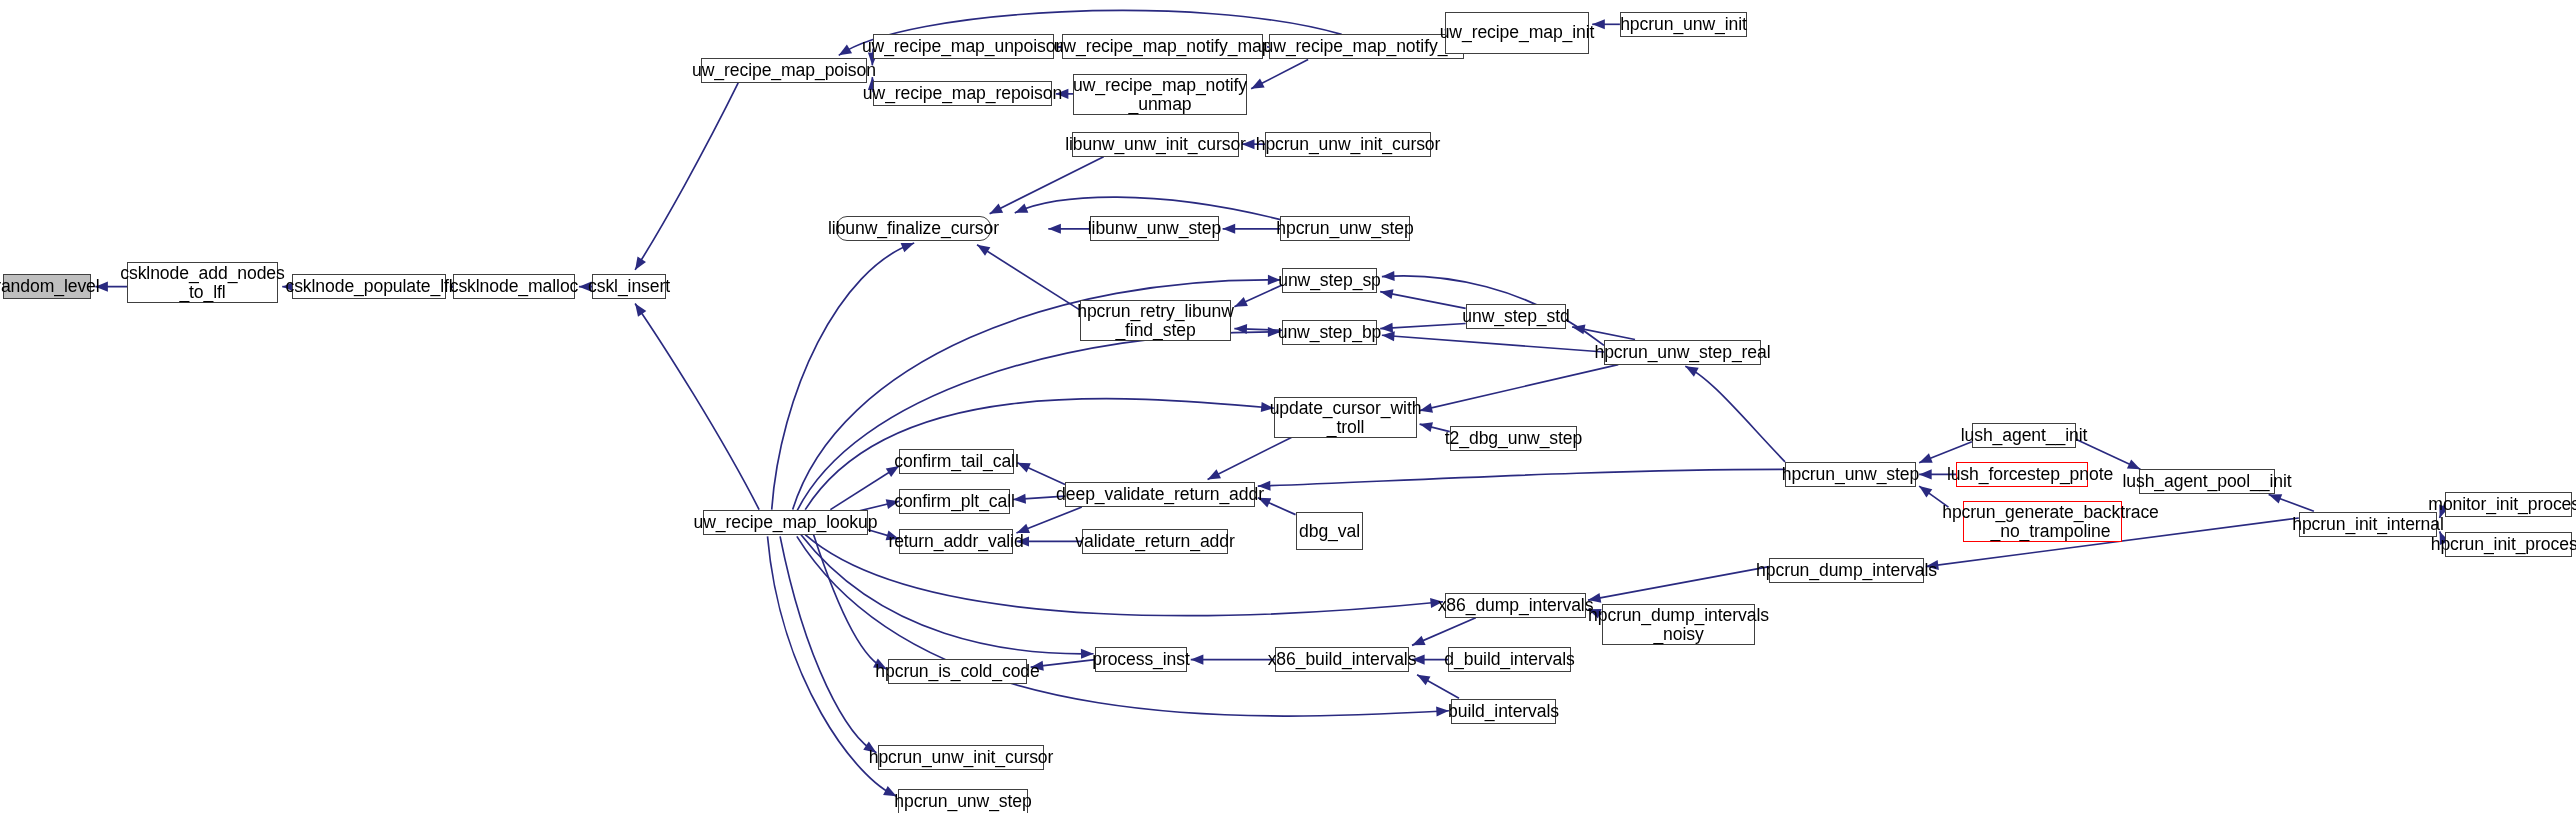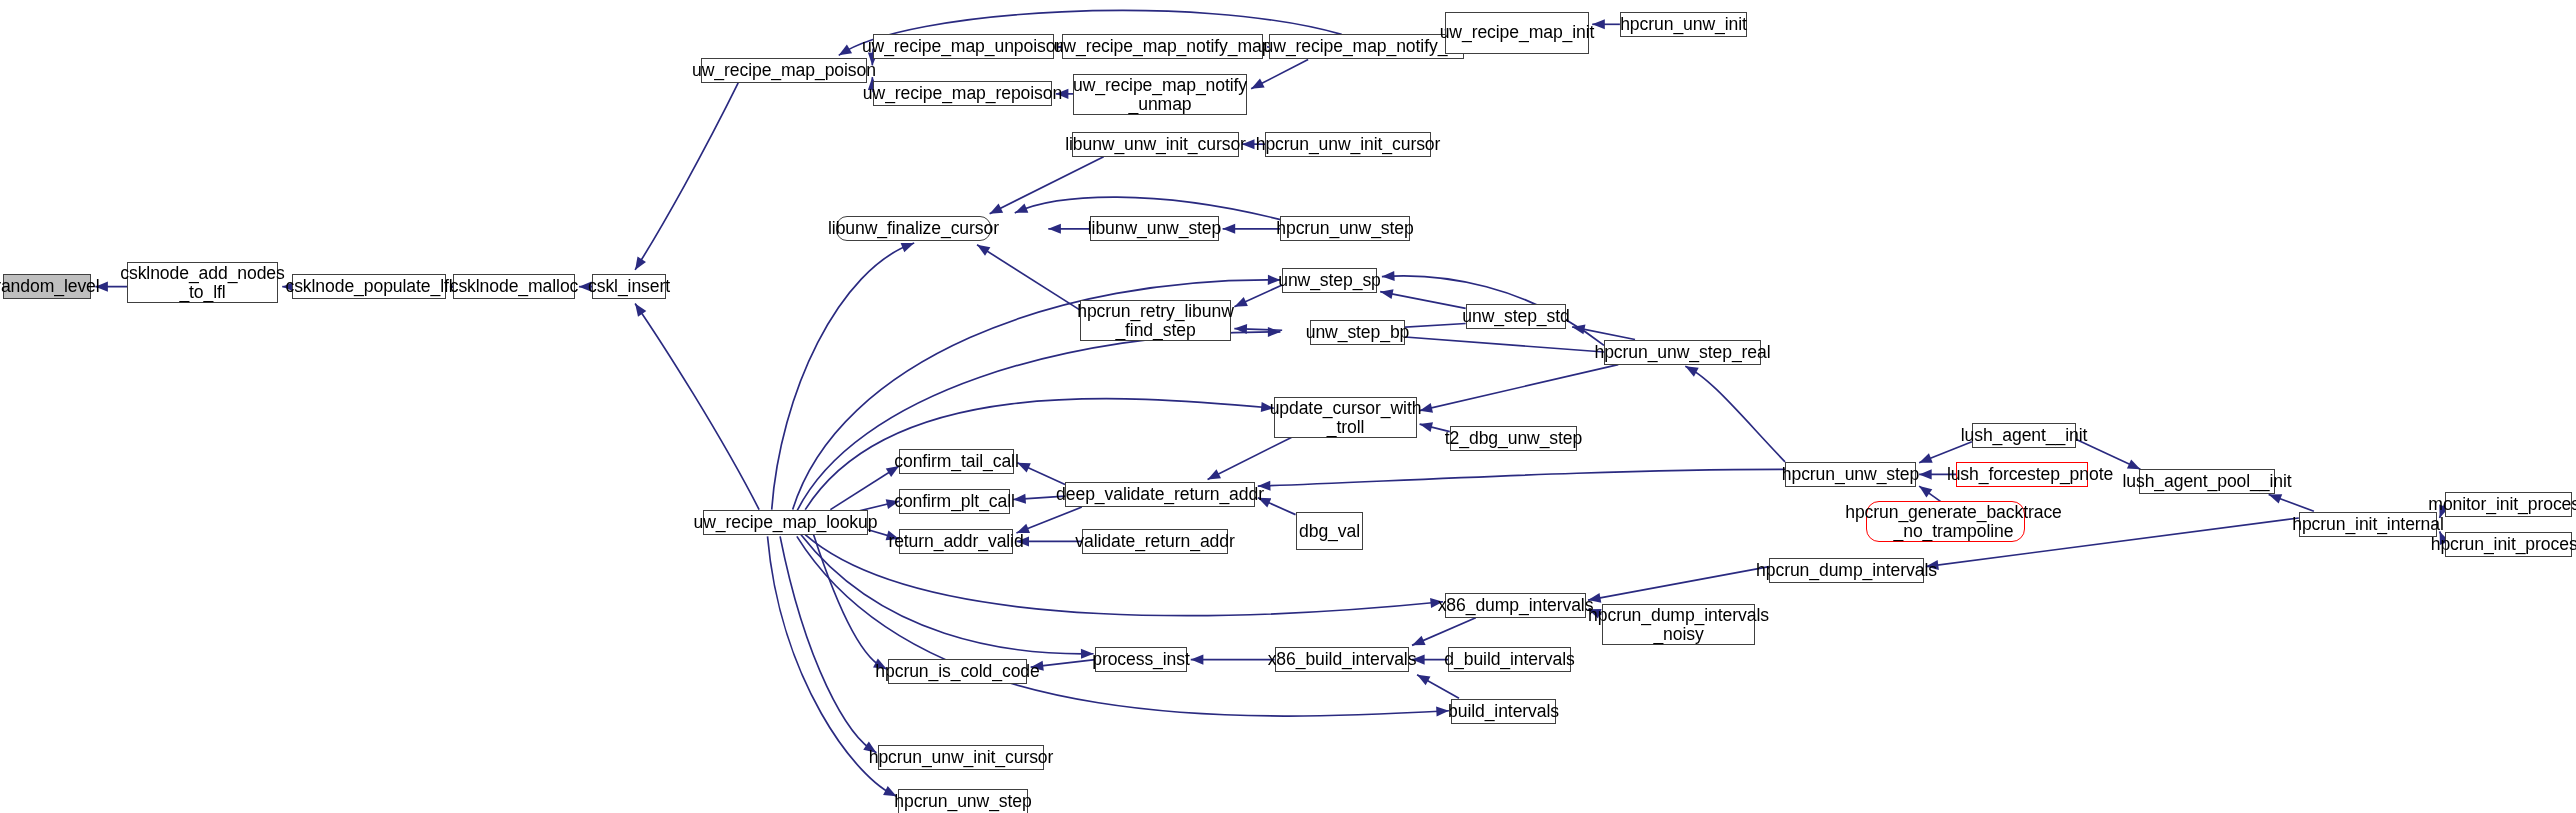--- a/index.html
+++ b/index.html
@@ -177,38 +177,38 @@
       <div class="node" style="left: 1269px; top: 34px; width: 195px; height: 25px;">uw_recipe_map_notify_init</div>
       <div class="node" style="left: 1445px; top: 11.7px; width: 144px; height: 42px;">uw_recipe_map_init</div>
       <div class="node" style="left: 1620px; top: 11.7px; width: 127px; height: 25px;">hpcrun_unw_init</div>
       <div class="node" style="left: 1072px; top: 132px; width: 167px; height: 25px;">libunw_unw_init_cursor</div>
       <div class="node" style="left: 1265px; top: 132px; width: 166px; height: 25px;">hpcrun_unw_init_cursor</div>
       <div class="node" style="left: 836px; top: 216px; width: 155px; height: 25px; border-radius: 11px;">libunw_finalize_cursor</div>
       <div class="node" style="left: 1090px; top: 216px; width: 129px; height: 25px;">libunw_unw_step</div>
       <div class="node" style="left: 1280px; top: 216px; width: 130px; height: 25px;">hpcrun_unw_step</div>
       <div class="node" style="left: 1282px; top: 268px; width: 95px; height: 25px;">unw_step_sp</div>
       <div class="node" style="left: 1466px; top: 304px; width: 100px; height: 25px;">unw_step_std</div>
-      <div class="node" style="left: 1282px; top: 320px; width: 95px; height: 25px; margin-left: 28px;">unw_step_bp</div>
+      <div class="node" style="left: 1282px; top: 320px; width: 95px; height: 25px;">unw_step_bp</div>
       <div class="node" style="left: 1080px; top: 300px; width: 151px; height: 41px;">hpcrun_retry_libunw
 _find_step</div>
       <div class="node" style="left: 1604px; top: 340px; width: 157px; height: 25px;">hpcrun_unw_step_real</div>
       <div class="node" style="left: 1274px; top: 397px; width: 143px; height: 41px;">update_cursor_with
 _troll</div>
       <div class="node" style="left: 1450px; top: 426px; width: 127px; height: 25px;">t2_dbg_unw_step</div>
       <div class="node" style="left: 703px; top: 510px; width: 165px; height: 25px; text-align: center;">uw_recipe_map_lookup</div>
       <div class="node" style="left: 899px; top: 449px; width: 115px; height: 25px;">confirm_tail_call</div>
       <div class="node" style="left: 899px; top: 489px; width: 111px; height: 25px;">confirm_plt_call</div>
       <div class="node" style="left: 899px; top: 529px; width: 114px; height: 25px;">return_addr_valid</div>
       <div class="node" style="left: 1082px; top: 529px; width: 146px; height: 25px;">validate_return_addr</div>
       <div class="node" style="left: 1065px; top: 482px; width: 190px; height: 25px;">deep_validate_return_addr</div>
       <div class="node" style="left: 1296px; top: 512px; width: 67px; height: 38px;">dbg_val</div>
       <div class="node" style="left: 1785px; top: 462px; width: 131px; height: 25px;">hpcrun_unw_step</div>
       <div class="node" style="left: 1972px; top: 423px; width: 104px; height: 25px;">lush_agent__init</div>
       <div class="node red" style="left: 1956px; top: 462px; width: 132px; height: 25px;">lush_forcestep_pnote</div>
-      <div class="node red" style="left: 1866px; top: 501px; width: 159px; height: 41px; border-radius: 13px;">hpcrun_generate_backtrace
+      <div class="node red" style="left: 1963px; top: 501px; width: 159px; height: 41px;">hpcrun_generate_backtrace
 _no_trampoline</div>
       <div class="node" style="left: 2139px; top: 469px; width: 136px; height: 25px;">lush_agent_pool__init</div>
       <div class="node" style="left: 2299px; top: 512px; width: 138px; height: 25px;">hpcrun_init_internal</div>
       <div class="node" style="left: 2445px; top: 492px; width: 127px; height: 25px;">monitor_init_process</div>
       <div class="node" style="left: 2445px; top: 532px; width: 127px; height: 25px;">hpcrun_init_process</div>
       <div class="node" style="left: 1769px; top: 558px; width: 155px; height: 25px;">hpcrun_dump_intervals</div>
       <div class="node" style="left: 1445px; top: 593px; width: 141px; height: 25px;">x86_dump_intervals</div>
       <div class="node" style="left: 1602px; top: 604px; width: 153px; height: 41px;">hpcrun_dump_intervals
 _noisy</div>
       <div class="node" style="left: 1095px; top: 647px; width: 92px; height: 25px;">process_inst</div>

